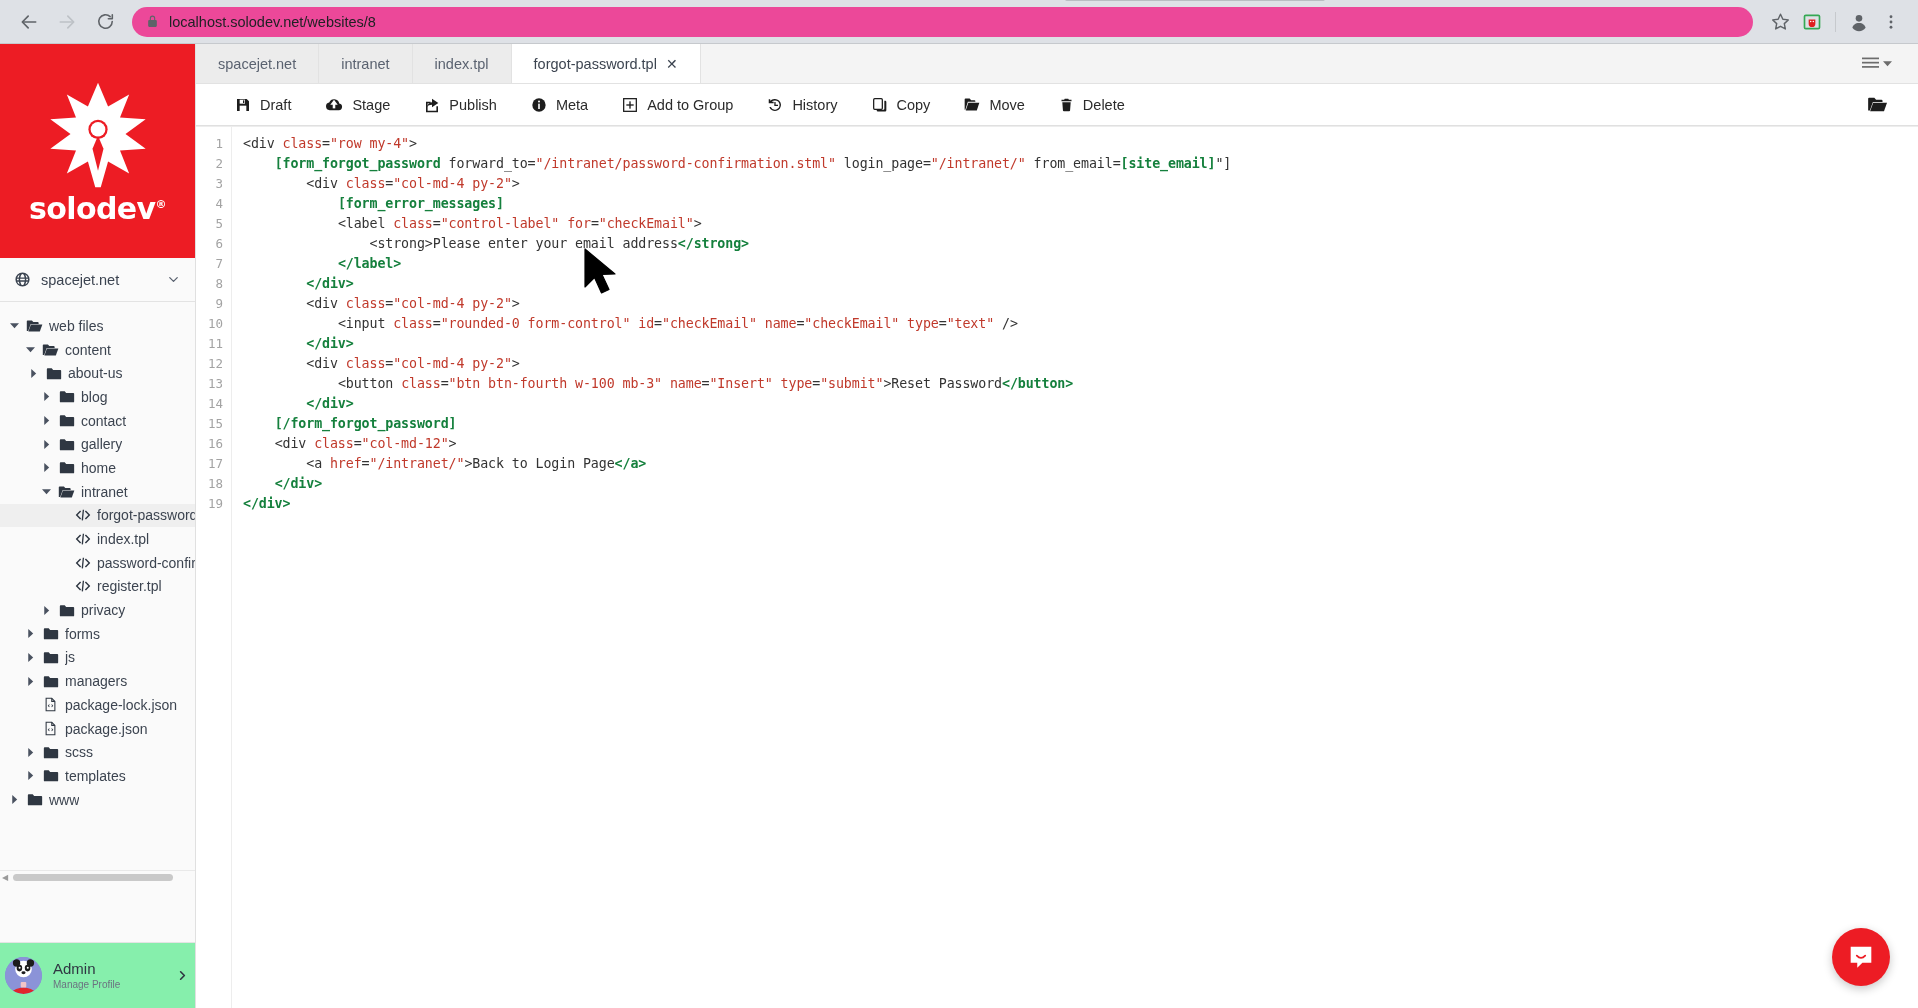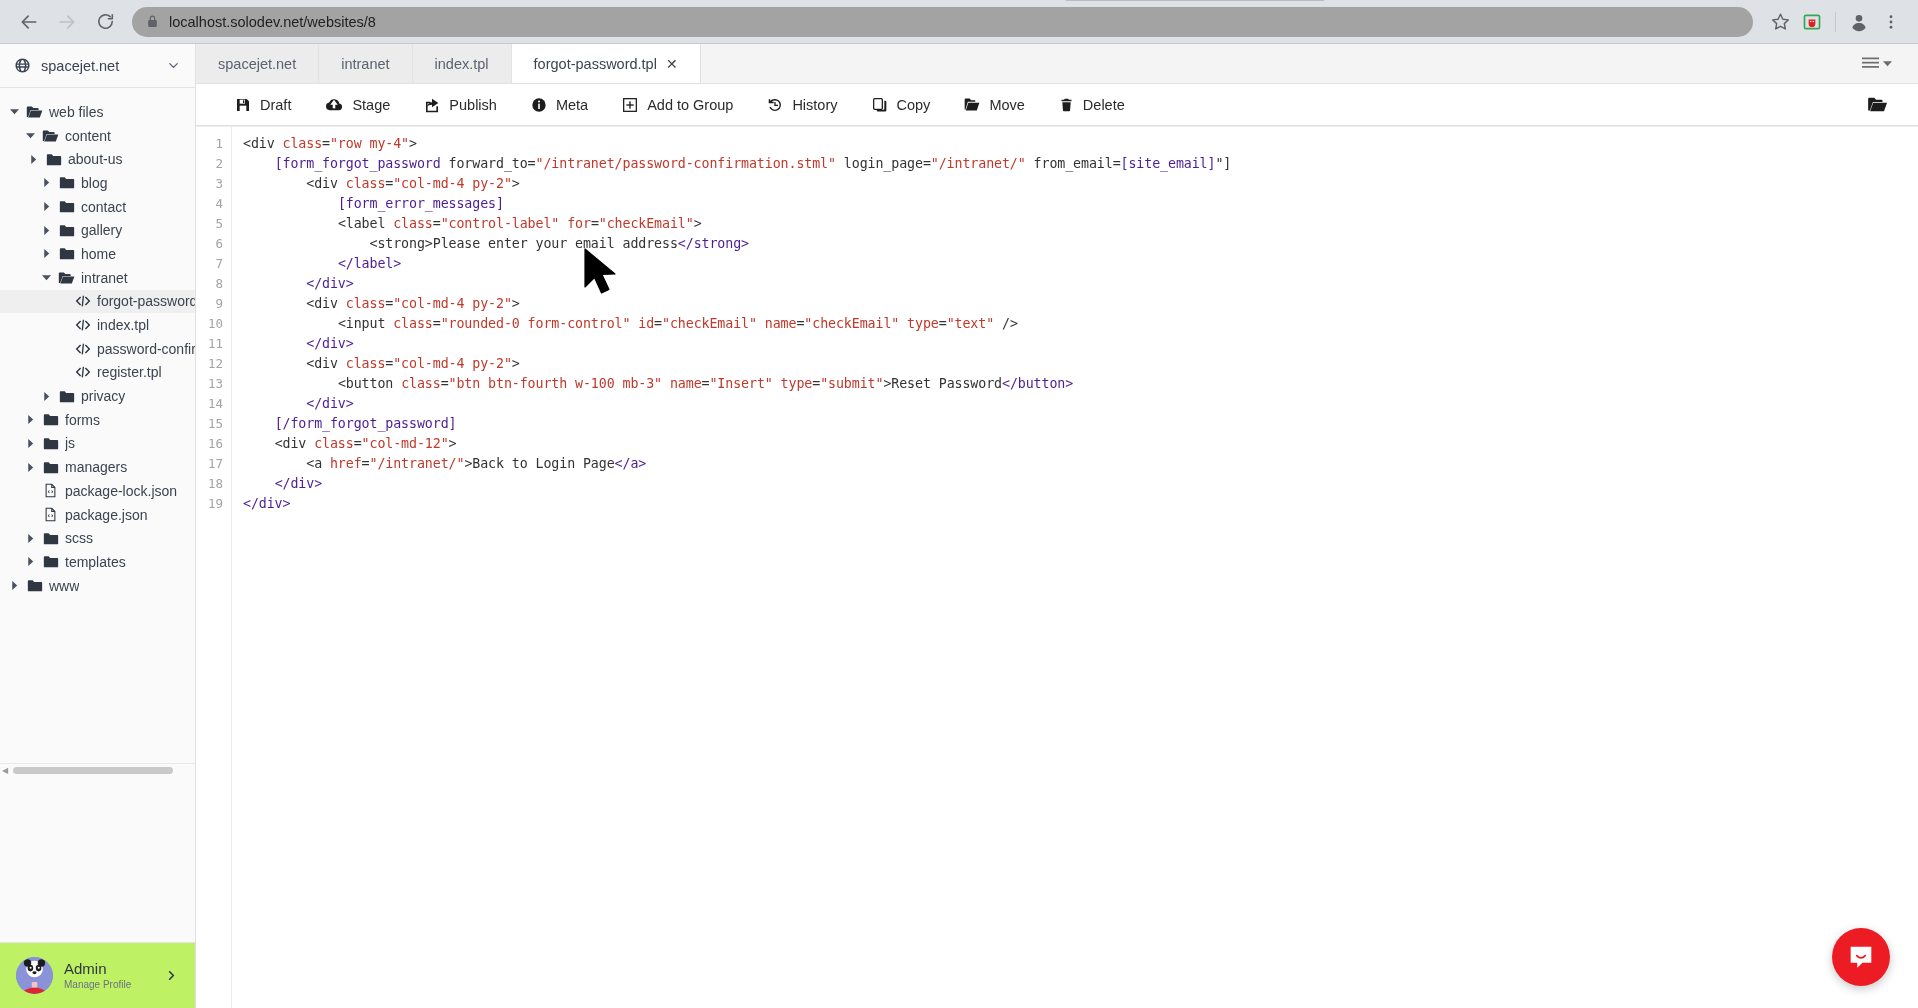--- a/index.html
+++ b/index.html
@@ -27,21 +27,21 @@
     display:flex; align-items:center; justify-content:center;
     border-radius:50%;
     color:#5f6368;
     flex:0 0 auto;
   }
   .nav-btn.disabled { color:#bdc1c6; }
   .nav-btn svg { display:block; }
   .omnibox {
     flex:1 1 auto;
     height:30px;
-    background:#a3a3a3;
+    background:#ec4899;
     border-radius:15px;
     display:flex;
     align-items:center;
     padding:0 14px;
     margin:0 8px 0 6px;
     gap:10px;
     min-width:0;
   }
   .omnibox .url {
     font-size:14.5px;
@@ -164,23 +164,23 @@
     color:#2f3742;
     font-size:15.5px;
     background:#fafafa;
   }
   .user-row {
     height:66px;
     flex:0 0 66px;
     display:flex;
     align-items:center;
     gap:11px;
-    padding:0 16px;
+    padding:0 5px;
     border-top:1px solid #e4e4e4;
-    background:#bef264;
+    background:#86efac;
   }
   .avatar {
     width:37px; height:37px; border-radius:50%;
     flex:0 0 37px;
     overflow:hidden;
     background:#7e8fd4;
     position:relative;
   }
   .user-meta { flex:1; min-width:0; }
   .user-name { font-size:15px; color:#2f3742; line-height:1.2; }
@@ -275,21 +275,21 @@
     font-size:13.3px;
     line-height:20px;
     white-space:pre;
     overflow:hidden;
     color:#333;
     letter-spacing:-0.1px;
   }
   .code .tag   { color:#333333; }
   .code .attr  { color:#c0392b; }
   .code .str   { color:#c0392b; }
-  .code .close { color:#4c1d95; }
+  .code .close { color:#15803d;font-weight:bold; }
   .code .txt   { color:#333333; }
   .code .eq    { color:#333333; }
 
   
   .cursor-arrow { position:absolute; left:385px; top:120px; pointer-events:none; }
 
   
   .chat-widget {
     position:absolute;
     right:28px; bottom:22px;
@@ -364,20 +364,29 @@
           <circle cx="12" cy="19" r="1.9"></circle>
         </svg>
     </div>
   </div>
 </div>
 
 <div class="app">
 
   <div class="sidebar">
 
+    <div class="logo-box">
+      <svg class="logo-mark" viewBox="0 0 120 120">
+        <path fill="#ffffff" d="M60 4 L71 30 L94 17 L84 42 L112 44 L90 60 L112 76 L84 78 L94 103 L71 90 L63 118 L57 118 L49 90 L26 103 L36 78 L8 76 L30 60 L8 44 L36 42 L26 17 L49 30 Z"></path>
+        <circle cx="60" cy="55" r="10.5" fill="#ed1c24"></circle>
+        <circle cx="60" cy="55" r="8" fill="#ffffff"></circle>
+        <path fill="#ed1c24" d="M60 62 L66 76 L60 100 L54 76 Z"></path>
+      </svg>
+      <div class="logo-word"><span>solodev</span><sup>®</sup></div>
+    </div>
 
     <div class="site-select">
       <span class="globe">
         <svg width="17" height="17" viewBox="0 0 24 24" fill="currentColor">
             <path d="M12 2a10 10 0 1 0 0 20 10 10 0 0 0 0-20zm0 2.2c1.3 0 2.5 2 2.9 4.8H9.1c.4-2.8 1.6-4.8 2.9-4.8zM6.9 9H4.5a7.8 7.8 0 0 1 3.7-4A11 11 0 0 0 6.9 9zm-2.6 2h2.4a17 17 0 0 0 0 2H4.3a7.9 7.9 0 0 1 0-2zm4.4 0h6.6a15 15 0 0 1 0 2H8.7a15 15 0 0 1 0-2zm8.6 0h2.4a7.9 7.9 0 0 1 0 2h-2.4a17 17 0 0 0 0-2zM19.5 9h-2.4a11 11 0 0 0-1.3-4 7.8 7.8 0 0 1 3.7 4zM9.1 15h5.8c-.4 2.8-1.6 4.8-2.9 4.8S9.5 17.8 9.1 15zm-4.6 0h2.4a11 11 0 0 0 1.3 4 7.8 7.8 0 0 1-3.7-4zm11.3 4a11 11 0 0 0 1.3-4h2.4a7.8 7.8 0 0 1-3.7 4z"></path>
           </svg>
       </span>
       <span class="site-name">spacejet.net</span>
       <span class="caret-dn">
         <svg width="15" height="15" viewBox="0 0 24 24" fill="none" stroke="currentColor" stroke-width="2" stroke-linecap="round" stroke-linejoin="round">

